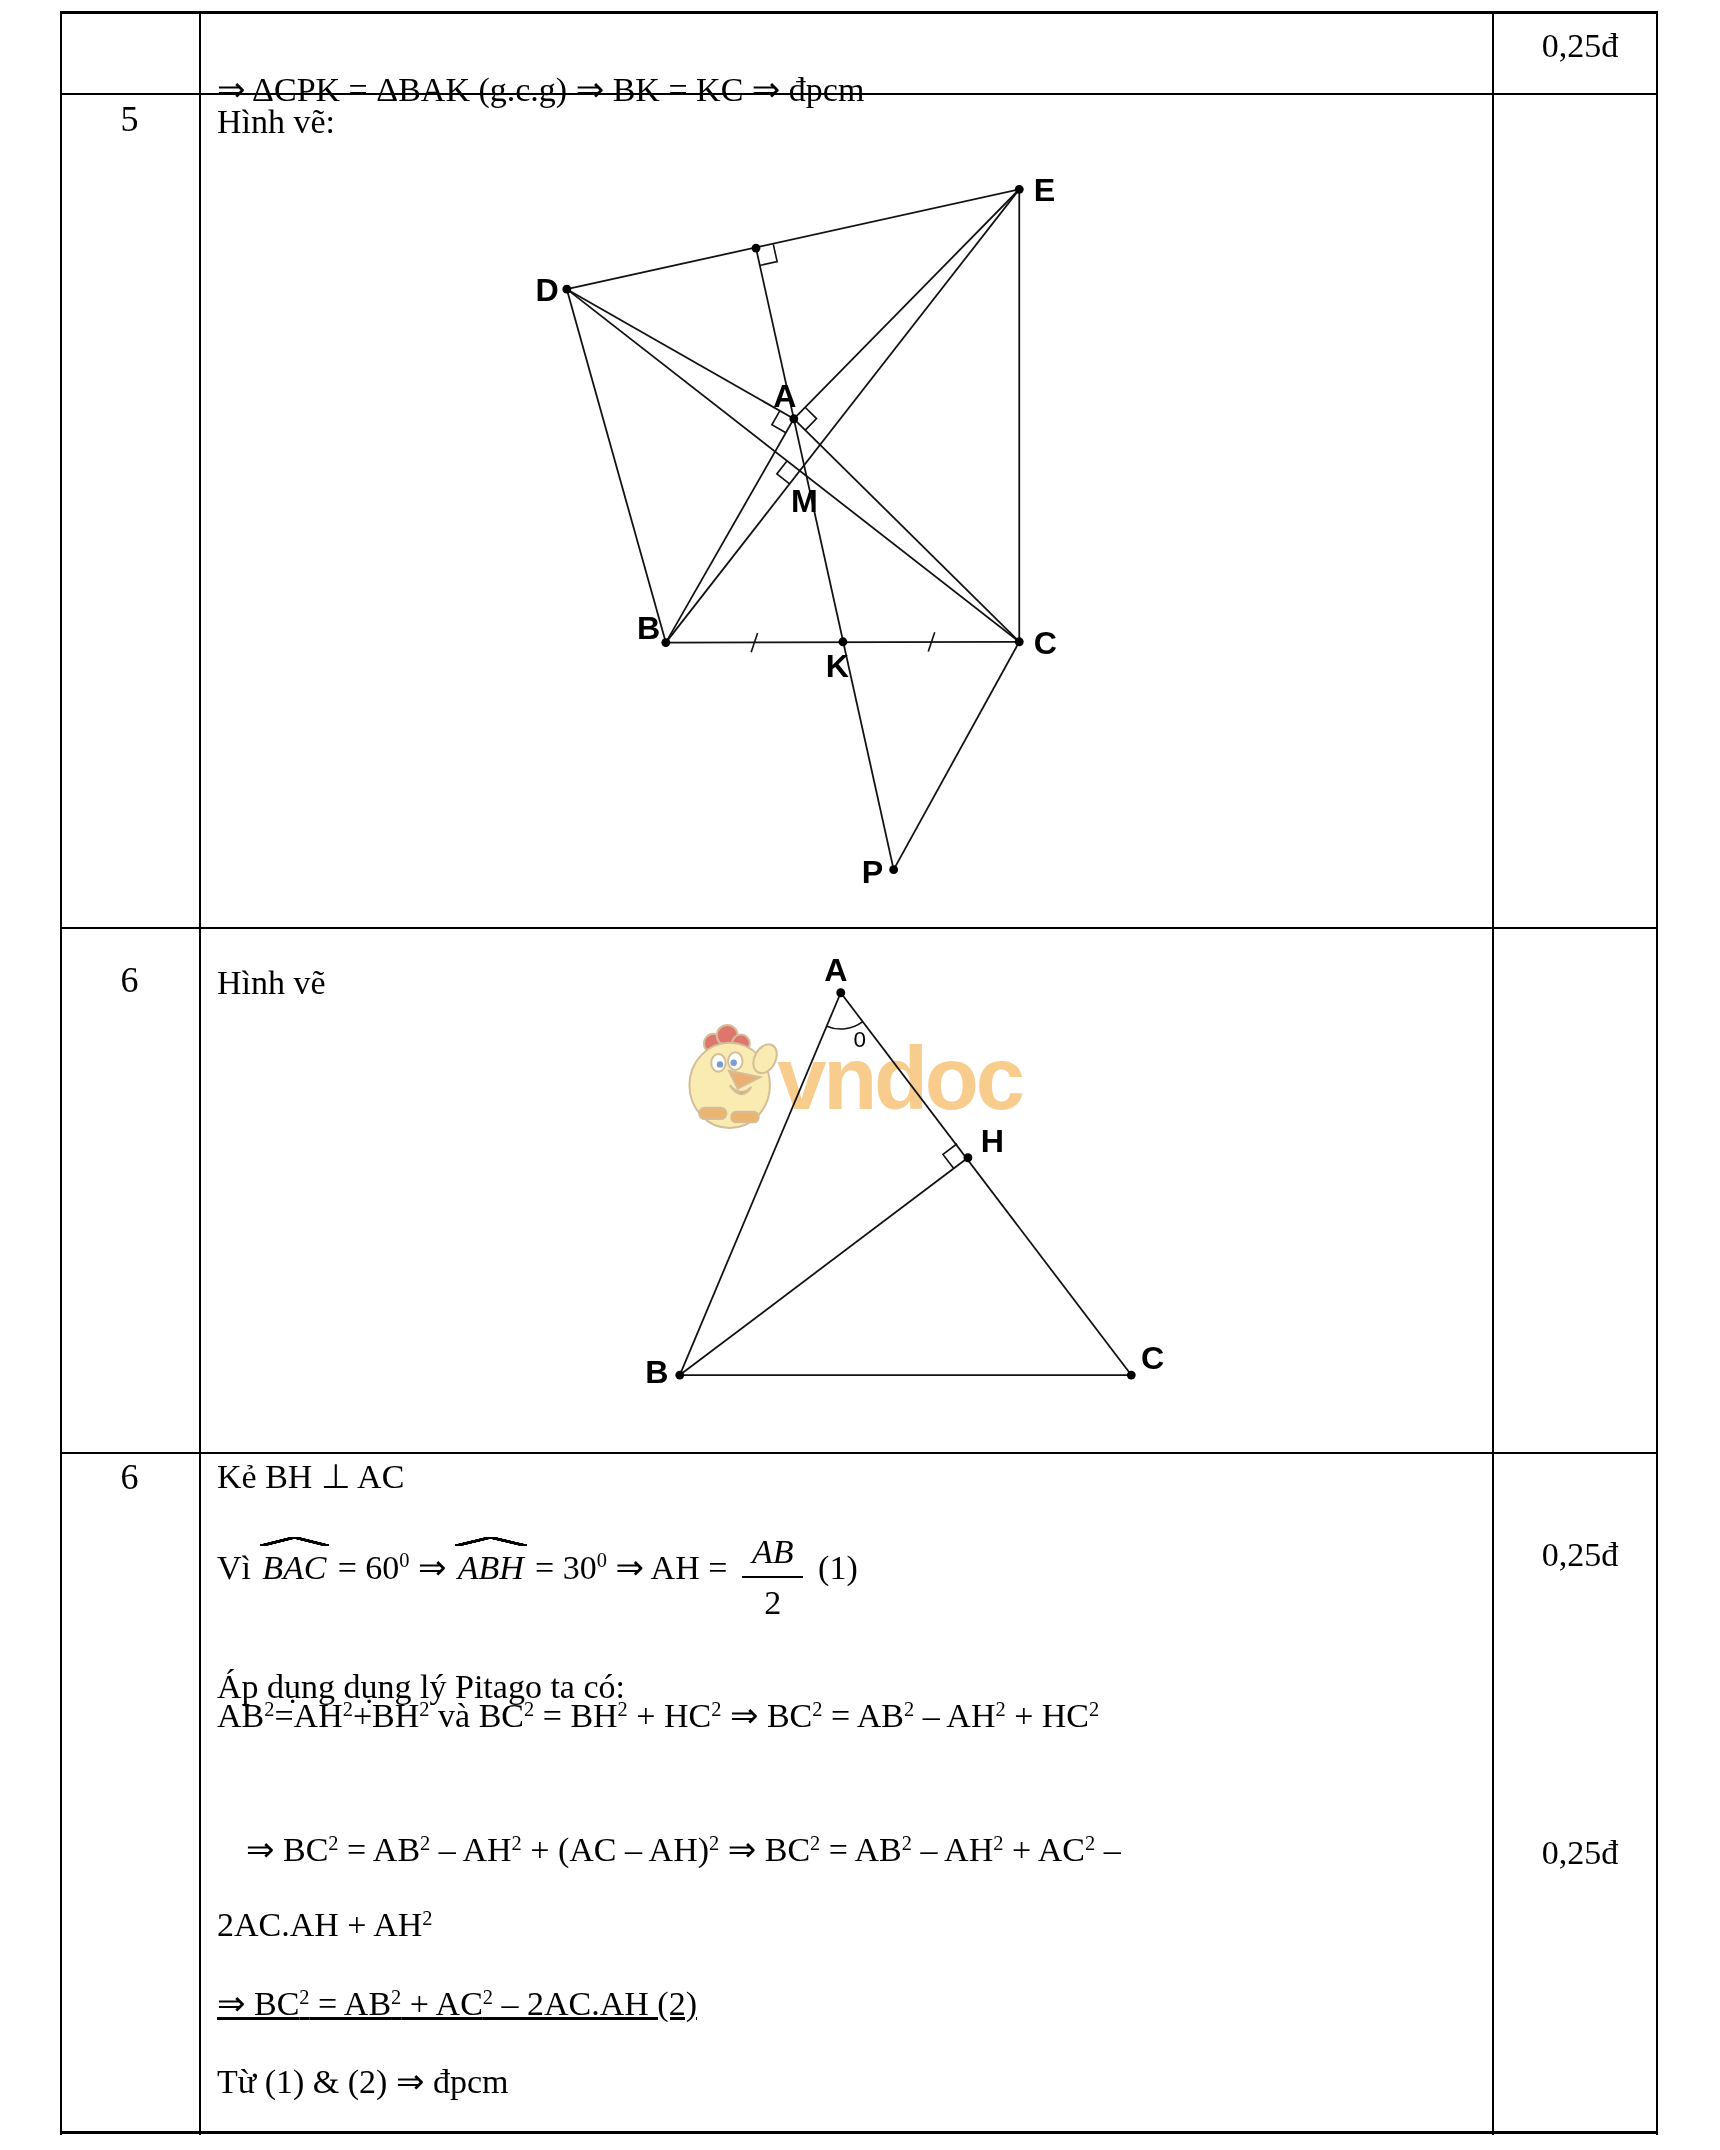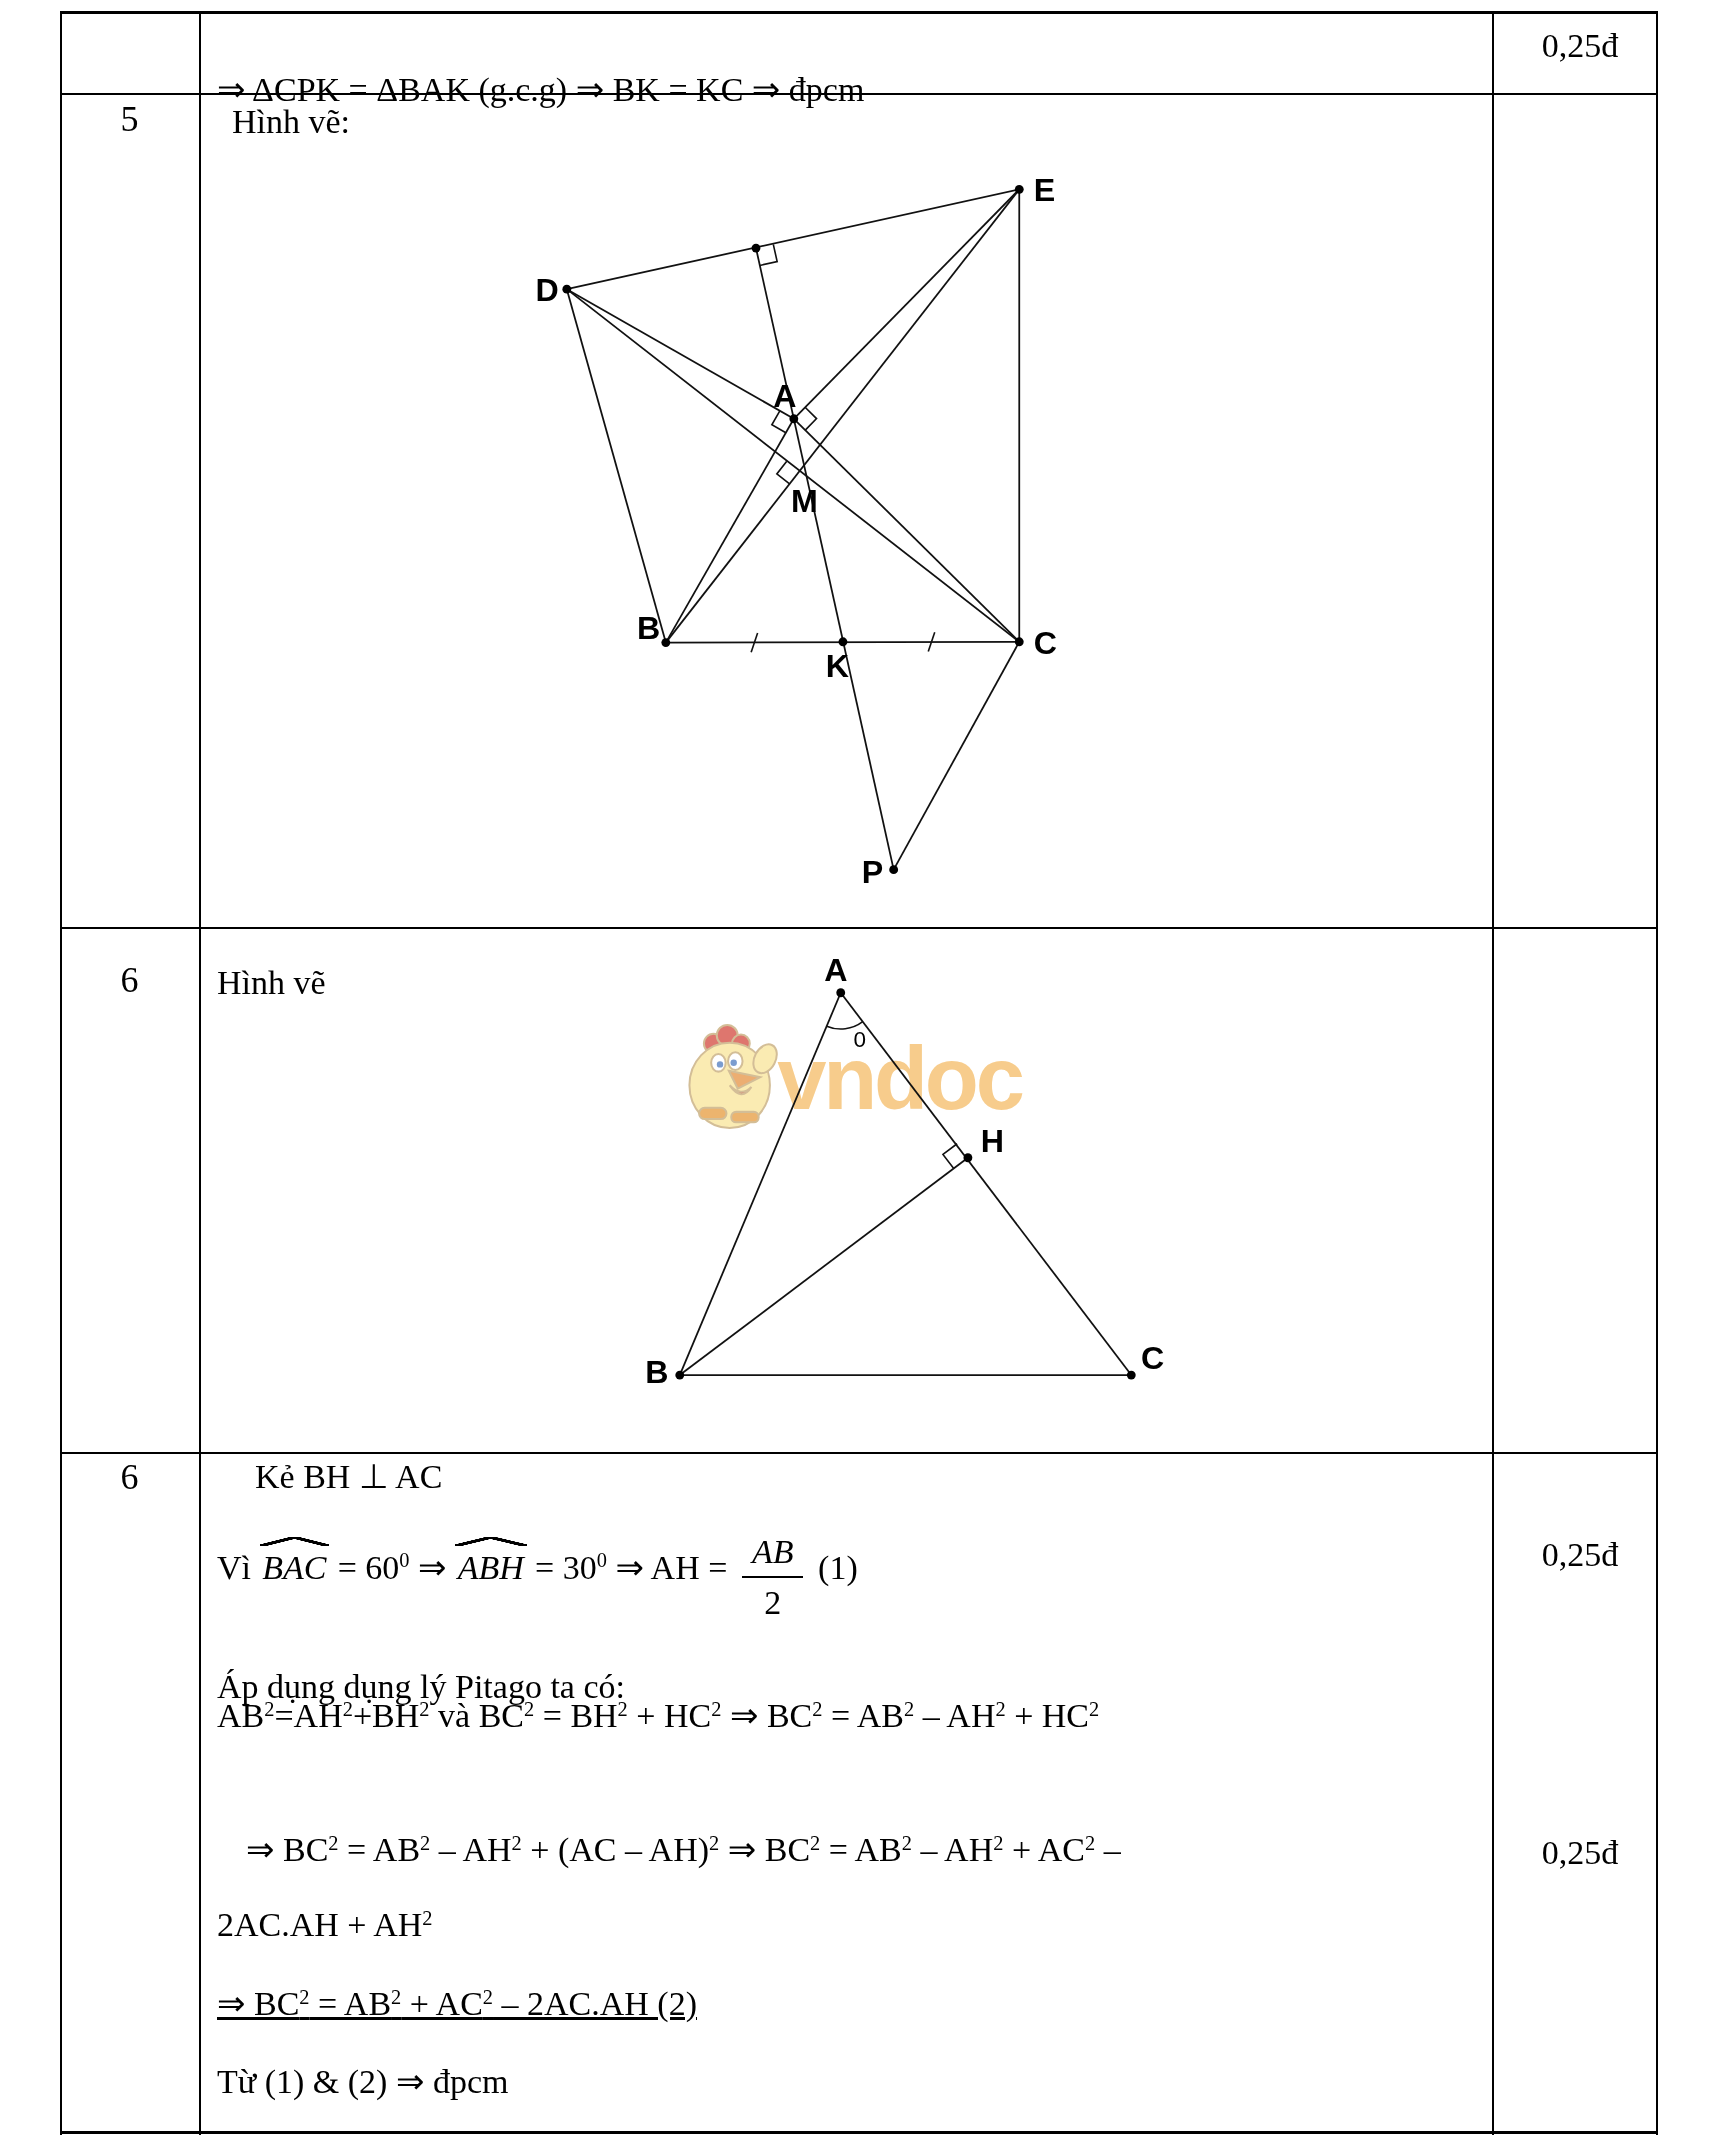--- a/index.html
+++ b/index.html
@@ -48,21 +48,21 @@
 <div class="hline" style="top:2131px;height:3.2px;"></div>
 <div class="vline" style="left:60px;"></div>
 <div class="vline" style="left:199px;"></div>
 <div class="vline" style="left:1492px;"></div>
 <div class="vline" style="left:1656px;"></div>
 
 <div class="cell-text" style="left:217px;top:25px;margin-top:44px;">⇒ ΔCPK = ΔBAK (g.c.g) ⇒ BK = KC ⇒ đpcm</div>
 <div class="score" style="top:26px;">0,25đ</div>
 
 <div class="row-num" style="top:98px;">5</div>
-<div class="cell-text" style="left:217px;top:101px;margin-left:15px;">Hình vẽ:</div>
+<div class="cell-text" style="left:217px;top:101px;">Hình vẽ:</div>
 
 <svg style="left:483px;top:137px;" width="612" height="789" viewBox="600 170 760 980">
 
   <g class="geo">
     <line x1="704" y1="359" x2="1266" y2="235"></line>
     <line x1="704" y1="359" x2="986" y2="520"></line>
     <line x1="704" y1="359" x2="827" y2="798"></line>
     <line x1="704" y1="359" x2="1266" y2="797"></line>
     <line x1="986" y1="520" x2="1266" y2="235"></line>
     <line x1="986" y1="520" x2="827" y2="798"></line>
@@ -147,21 +147,21 @@
   </g>
   <text class="anglabel" x="1060" y="1300">0</text>
   <text class="ptlabel" x="1038" y="1219" text-anchor="middle">A</text>
   <text class="ptlabel" x="830" y="1718" text-anchor="end">B</text>
   <text class="ptlabel" x="1417" y="1701" text-anchor="start">C</text>
   <text class="ptlabel" x="1218" y="1431" text-anchor="start">H</text>
 </svg>
 
 <div class="row-num" style="top:1456px;">6</div>
 
-<div class="mline" style="top:1455px;margin-left:38px;">Kẻ BH ⊥ AC</div>
+<div class="mline" style="top:1455px;">Kẻ BH ⊥ AC</div>
 <div class="mline" style="top:1530px;">Vì  <span class="hat">BAC</span> = 60<sup>0</sup>  ⇒  <span class="hat">ABH</span> = 30<sup>0</sup> ⇒ <span class="mvar">AH</span> = <span class="frac"><span class="fnum">AB</span><span class="fden">2</span></span> (1)</div>
 <div class="mline" style="top:1665px;">Áp dụng dụng lý Pitago ta có:</div>
 <div class="mline" style="top:1694px;">AB<sup>2</sup>=AH<sup>2</sup>+BH<sup>2</sup> và BC<sup>2</sup> = BH<sup>2</sup> + HC<sup>2</sup> ⇒ BC<sup>2</sup> = AB<sup>2</sup> – AH<sup>2</sup> + HC<sup>2</sup></div>
 <div class="mline" style="top:1828px;margin-left:29px;">⇒  BC<sup>2</sup> = AB<sup>2</sup> – AH<sup>2</sup> + (AC – AH)<sup>2</sup> ⇒  BC<sup>2</sup> = AB<sup>2</sup> – AH<sup>2</sup> + AC<sup>2</sup> –</div>
 <div class="mline" style="top:1903px;">2AC.AH + AH<sup>2</sup></div>
 <div class="mline" style="top:1982px;text-decoration:underline;">⇒ BC<sup>2</sup> = AB<sup>2</sup> + AC<sup>2</sup> – 2AC.AH (2)</div>
 <div class="mline" style="top:2060px;">Từ (1) &amp; (2) ⇒ đpcm</div>
 
 <div class="score" style="top:1535px;">0,25đ</div>
 <div class="score" style="top:1833px;">0,25đ</div>

